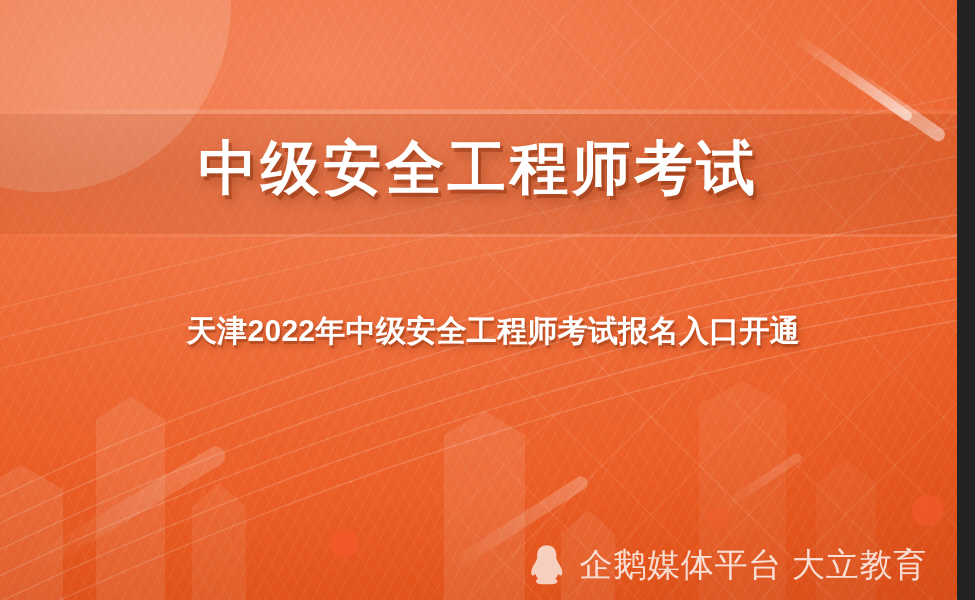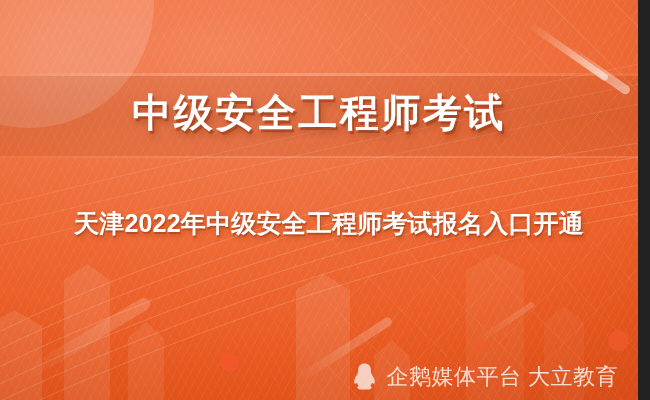--- a/index.html
+++ b/index.html
@@ -151,21 +151,21 @@
 
   .subline-wrap {
     position: absolute;
     left: 0; right: 0;
     top: 210px;
     text-align: center;
   }
   .subline {
     display: inline-block;
     color: #ffffff;
-    font-size: 25px;
+    font-size: 20px;
     line-height: 1.1;
     font-weight: bold;
     letter-spacing: 0.2px;
     text-shadow:
       1px 2px 0 rgba(150,55,18,0.45),
       2px 3px 5px rgba(120,40,12,0.35);
     margin-left: 20px;
   }
 
   

